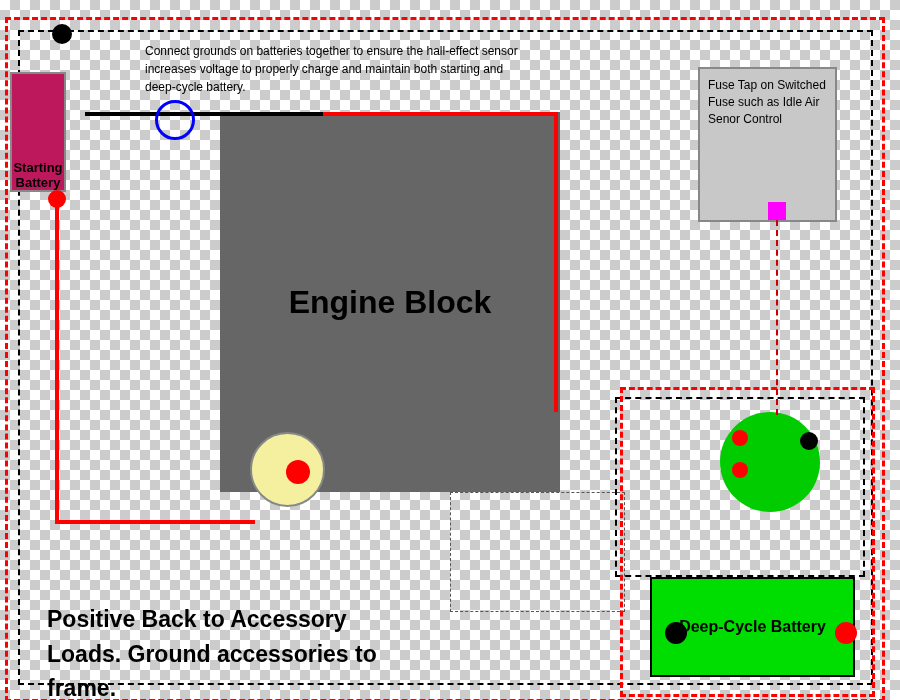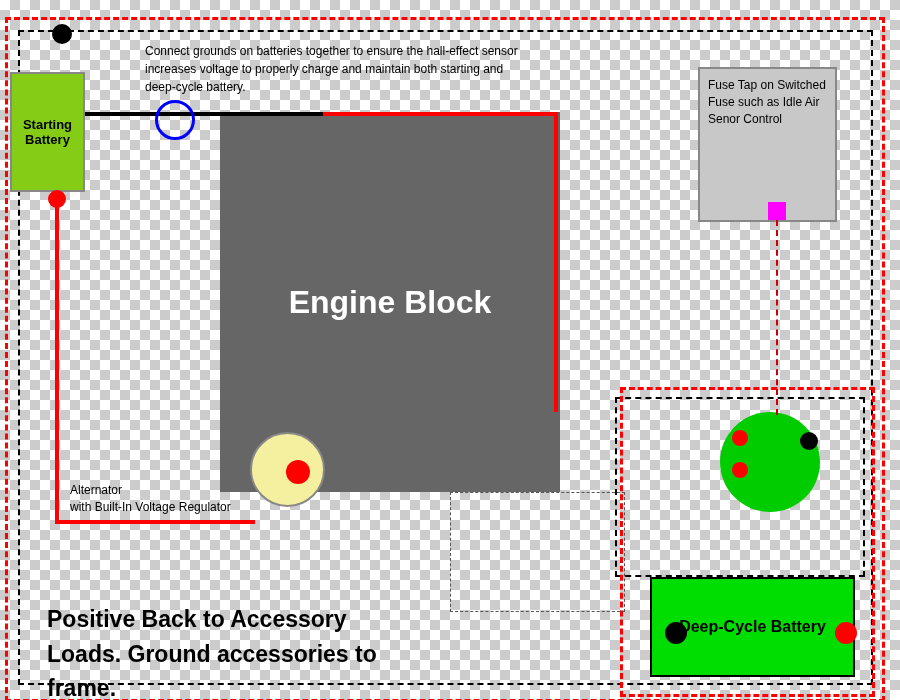--- a/index.html
+++ b/index.html
@@ -46,27 +46,27 @@
       height: 685px;
       border: 3px dashed red;
       z-index: 2;
     }
 
     
     .starting-battery {
       position: absolute;
       top: 60px;
       left: 10px;
-      width: 75px;
+      width: 56px;
       height: 120px;
-      background: #84cc16;
+      background: #be185d;
       border: 2px solid #888;
       z-index: 3;
       display: flex;
-      align-items: center;
+      align-items: flex-end;
       justify-content: center;
     }
     .starting-battery-label {
       font-size: 13px;
       font-weight: bold;
       text-align: center;
       color: #000;
     }
 
     
@@ -78,21 +78,21 @@
       height: 380px;
       background: #666;
       z-index: 3;
       display: flex;
       align-items: center;
       justify-content: center;
     }
     .engine-block-label {
       font-size: 32px;
       font-weight: bold;
-      color: #ffffff;
+      color: #000000;
       text-align: left;
     }
 
     
     .fuse-tap-box {
       position: absolute;
       top: 55px;
       left: 698px;
       width: 139px;
       height: 155px;
@@ -457,23 +457,20 @@
 Control</div>
   </div>
 
   <div class="fuse-tap-square"></div>
 
   <div class="fuse-dotted-wire"></div>
 
   <div class="alternator-circle"></div>
   <div class="alternator-dot"></div>
 
-  <div class="label" style="top: 470px; left: 70px;">
-    Alternator<br>with Built-In Voltage Regulator
-  </div>
 
 
   <div class="isolator-dashed-box"></div>
 
   <div class="isolator-red-dashed"></div>
 
   <div class="isolator-relay"></div>
   <div class="isolator-dot1"></div>
   <div class="isolator-dot2"></div>
   <div class="isolator-dot3"></div>

